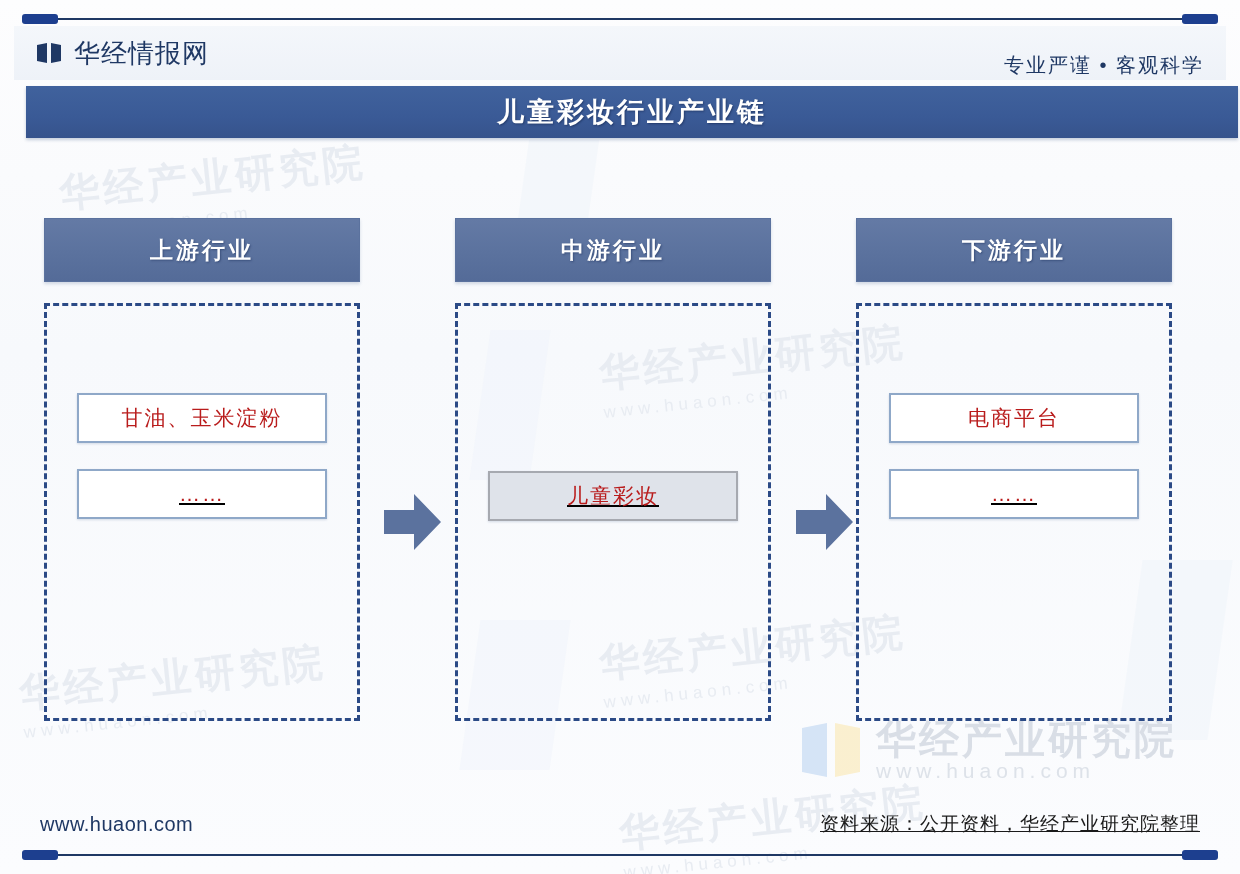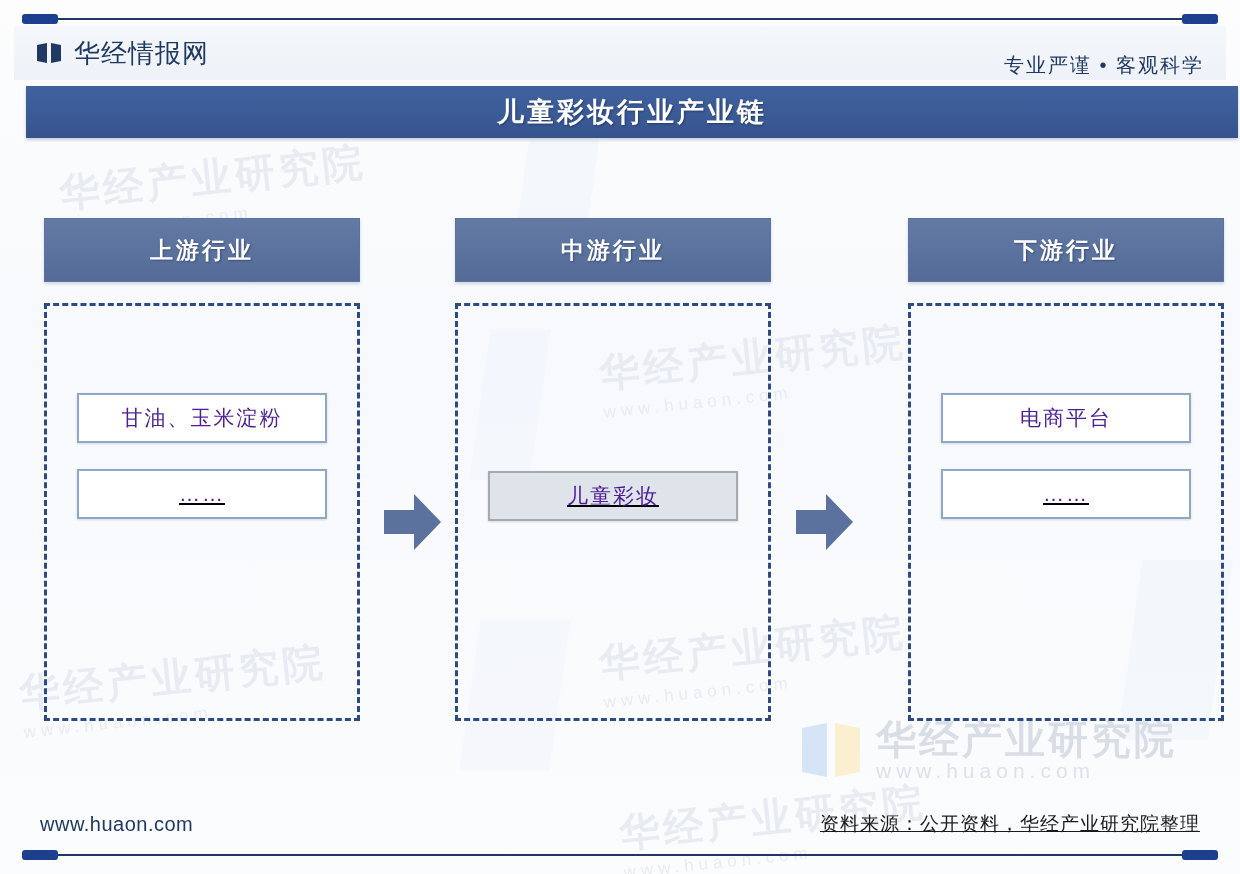--- a/index.html
+++ b/index.html
@@ -171,21 +171,21 @@
   .cols {
     position: absolute;
     left: 0; top: 0; width: 1240px; height: 874px;
   }
   .col {
     position: absolute;
     top: 218px;
   }
   .col-up   { left: 44px;  width: 316px; }
   .col-mid  { left: 455px; width: 316px; }
-  .col-down { left: 908px; width: 316px; text-align: right; }
+  .col-down { left: 856px; width: 316px; text-align: right; }
 
   .col-header {
     height: 64px;
     background: linear-gradient(180deg,#647aa5 0%,#5b729e 55%,#546b98 100%);
     display: flex;
     align-items: center;
     justify-content: center;
     border: 1px solid #5b729e;
     box-sizing: border-box;
     box-shadow: 0 2px 3px rgba(70,95,140,.22);
@@ -223,21 +223,21 @@
     border: 2px solid #8fa8c8;
     display: flex;
     align-items: center;
     justify-content: center;
     box-sizing: border-box;
     box-shadow: 0 1px 2px rgba(120,140,175,.28);
   }
   .item:last-child { margin-bottom: 0; text-decoration: underline; }
   .item .txt {
     font-size: 21px;
-    color: #4c1d95;
+    color: #b91c1c;
     letter-spacing: 2px;
   }
   .item.filled {
     background: #dfe3ea;
     border: 2px solid #a6a9b0;
   }
 
   
   .arrow {
     position: absolute;

